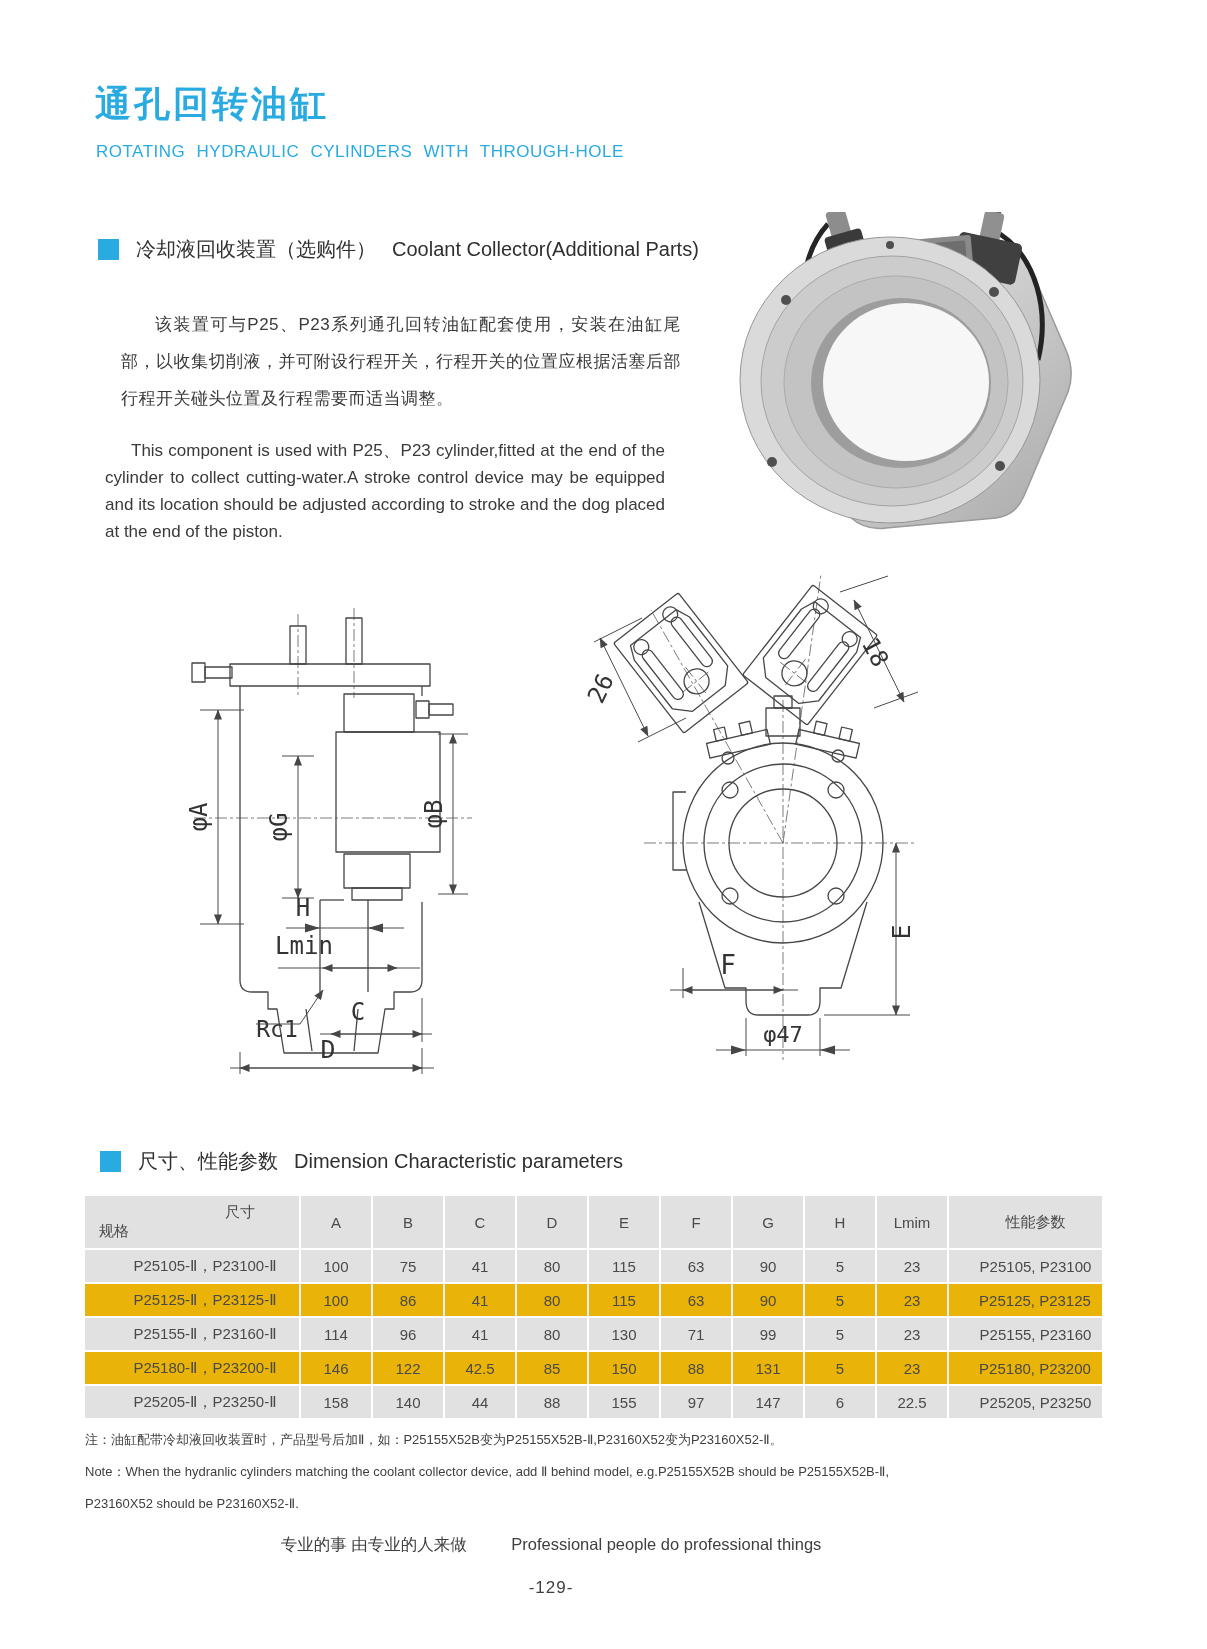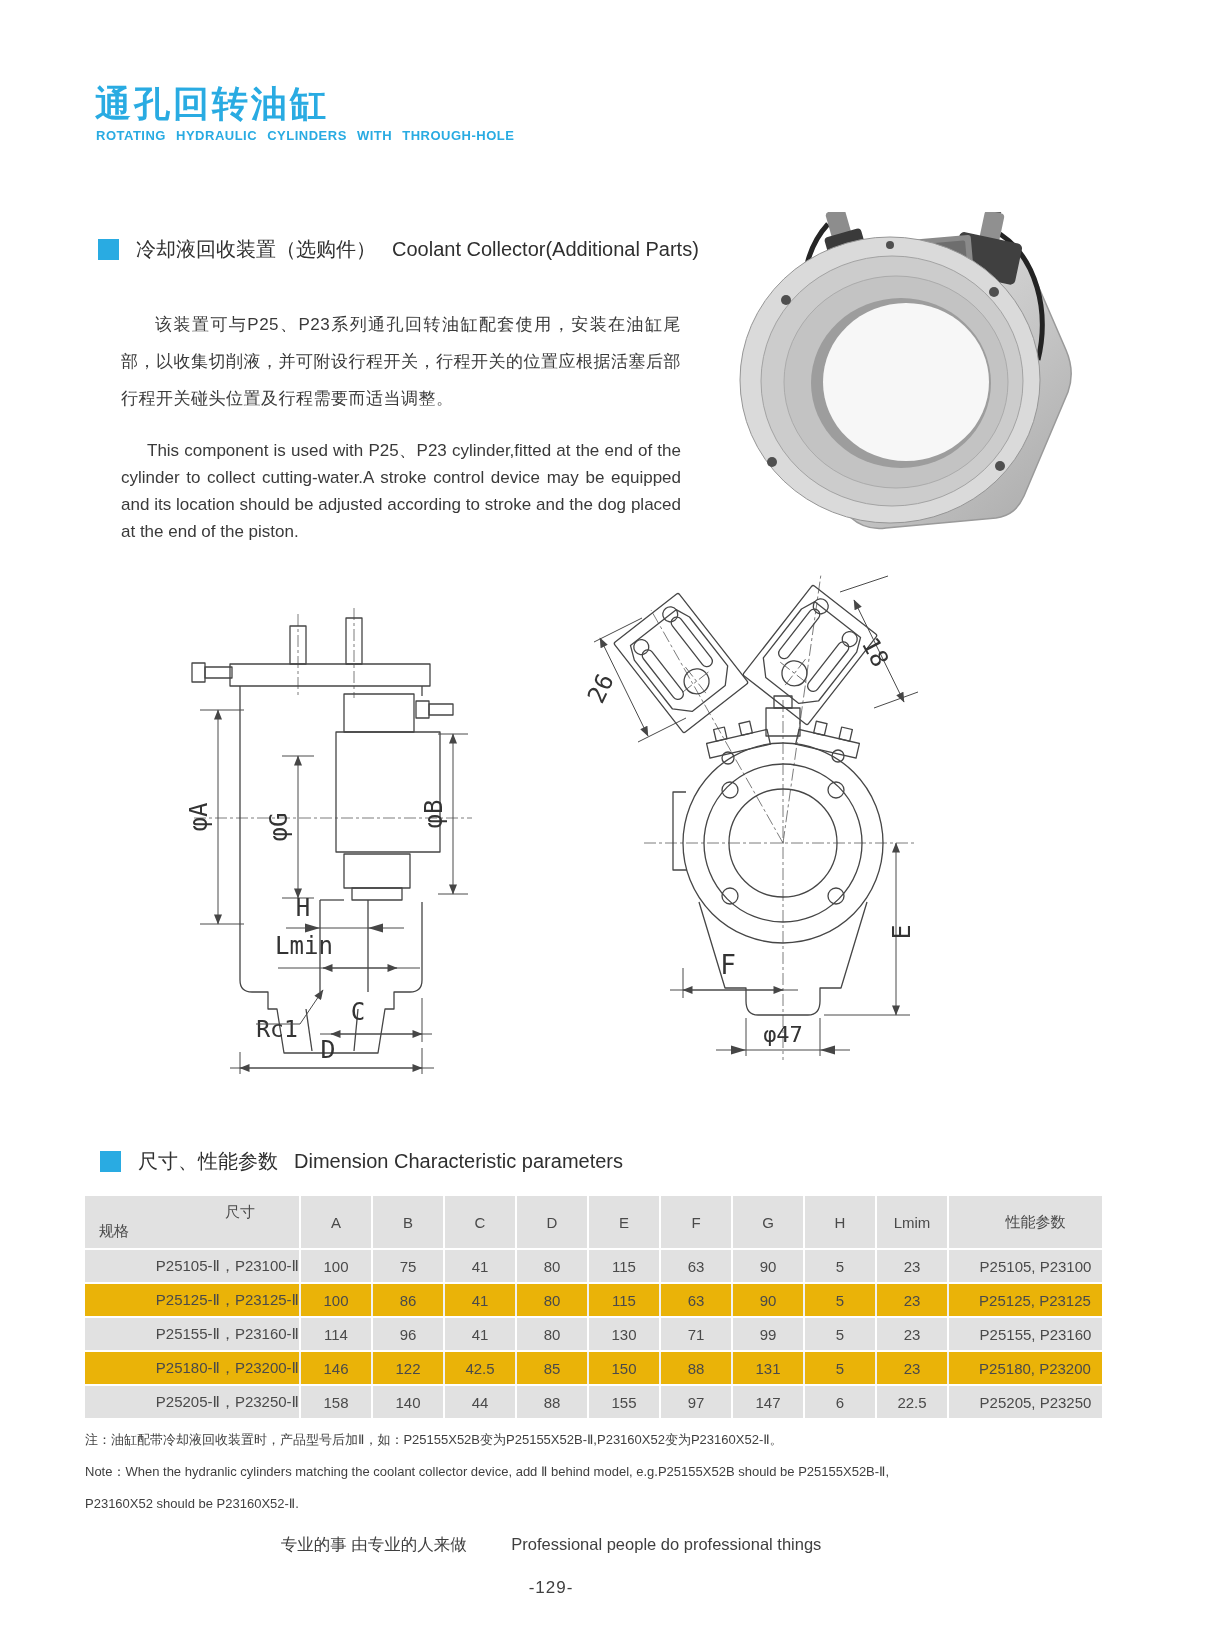--- a/index.html
+++ b/index.html
@@ -2,53 +2,53 @@
 <html><head>
 <meta charset="utf-8">
 <style>
   html,body{margin:0;padding:0;background:#fff;}
   #page{position:relative;width:1102px;height:1649px;background:#fff;overflow:hidden;
         font-family:"Liberation Sans",sans-serif;color:#3a3a3a;}
   .abs{position:absolute;}
 
   
   .title{left:95px;top:80px;font-size:36px;font-weight:bold;color:#29abe2;letter-spacing:3px;}
-  .subtitle{left:96px;top:128px;font-size:13px;font-weight:bold;color:#29abe2;
+  .subtitle{left:96px;top:142px;font-size:17px;font-weight:normal;color:#29abe2;
             letter-spacing:.5px;word-spacing:6px;}
 
   
   .sechead{display:flex;align-items:center;font-size:20px;color:#2f2f2f;}
   .bullet{width:21px;height:21px;background:#29abe2;margin-right:17px;flex:0 0 auto;}
   .sechead .en{margin-left:16px;}
 
   
   .para{width:560px;text-align:justify;font-size:17px;}
   .para.zh{left:121px;top:306px;line-height:37px;text-indent:2em;letter-spacing:.5px;}
-  .para.en{left:121px;top:437px;line-height:27px;text-indent:26px;}
+  .para.en{left:105px;top:437px;line-height:27px;text-indent:26px;}
 
   
   .tab5{left:1152px;top:568px;width:55px;height:108px;background:#29abe2;
         border-radius:16px 0 0 16px;display:flex;align-items:center;justify-content:center;
         color:#fff;font-size:46px;}
 
   
   svg text.dtx{font-family:"DejaVu Sans Mono",monospace;fill:#333;}
   svg .ln{fill:none;stroke:#464646;stroke-width:1.3;stroke-linejoin:round;}
   svg .thin{fill:none;stroke:#4a4a4a;stroke-width:1;}
   svg .cl{fill:none;stroke:#5a5a5a;stroke-width:.8;stroke-dasharray:12 3 3 3;}
   svg .arr{fill:#464646;}
 
   
   #spec-table{border-collapse:collapse;table-layout:fixed;width:1037px;font-size:15px;color:#4a4a4a;}
   #spec-table td{text-align:center;height:32px;padding:0;background:#e1e1e1;
                  border-right:2px solid #fff;border-bottom:2px solid #fff;}
   #spec-table td:last-child{border-right:none;}
   #spec-table tr.w td{background:#eab308;border-right:2px solid #f1f1f1;}
   #spec-table tr.hd td{height:52px;}
-  #spec-table td.spec{text-align:right;padding-left:26px;}
+  #spec-table td.spec{text-align:center;padding-left:26px;}
   td.corner{position:relative;
     background-image:linear-gradient(to bottom right,transparent calc(50% - 1px),
       #fff calc(50% - 1px),#fff calc(50% + 1px),transparent calc(50% + 1px));}
   .ct{position:absolute;top:7px;right:44px;}
   .cb{position:absolute;bottom:7px;left:14px;}
 
   
   .notes{left:85px;top:1424px;width:1048px;font-size:13px;line-height:32px;color:#3f3f3f;}
   .footer{left:0;top:1534px;width:100%;text-align:center;font-size:16.5px;color:#3f3f3f;}
   .footer .zh{margin-right:40px;}

